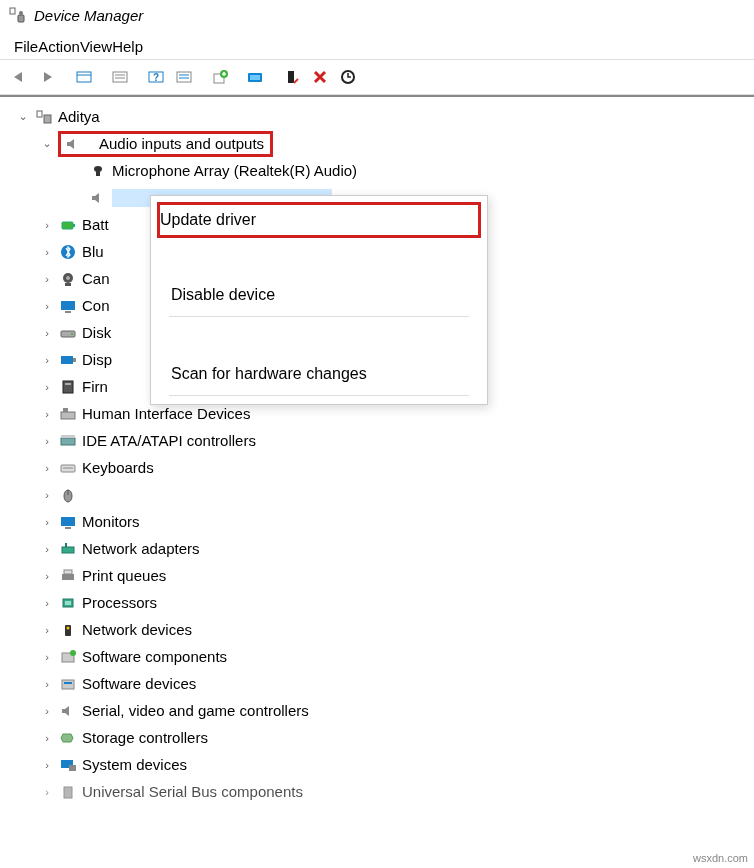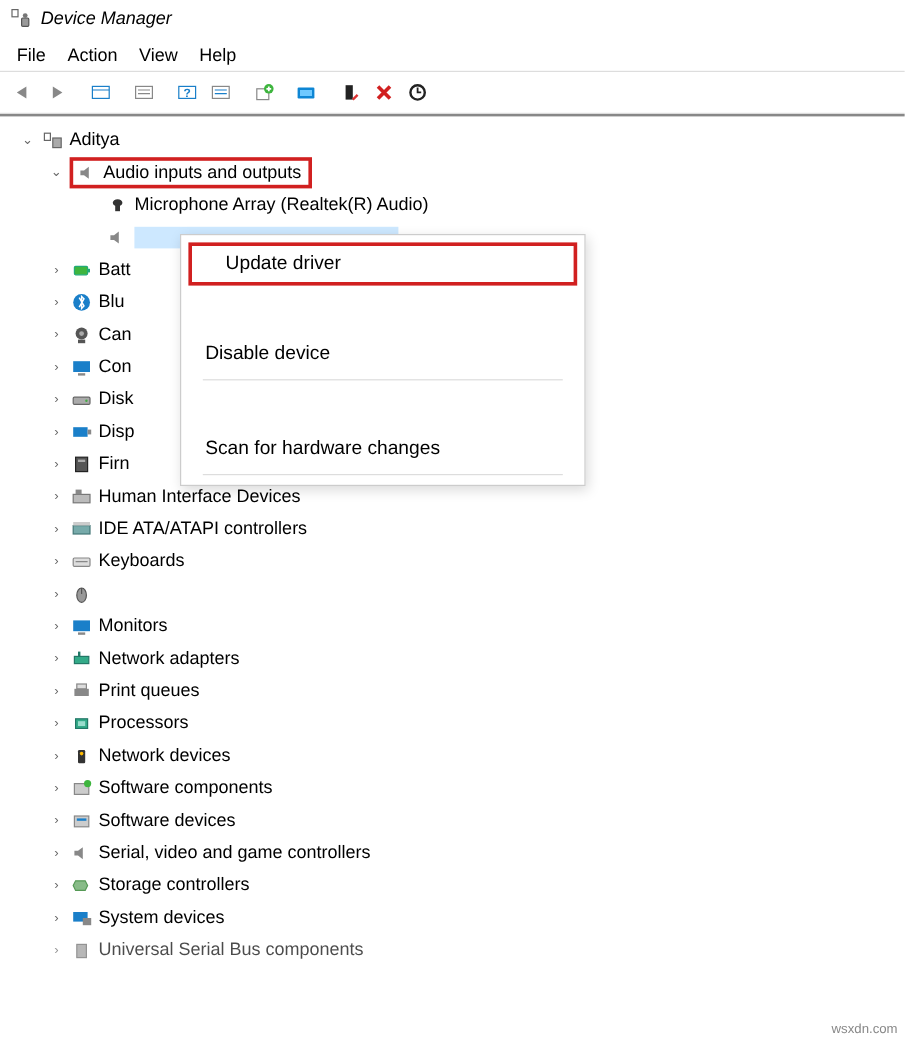--- a/index.html
+++ b/index.html
@@ -14,21 +14,20 @@
       display: flex;
       align-items: center;
       padding: 6px 8px;
       gap: 8px;
       font-style: italic;
     }
     .title-bar .icon { width: 18px; height: 18px; }
     .title-text { font-size: 15px; }
     .menu-bar {
       display: flex;
-      gap: 18px;
       padding: 8px 14px 4px 14px;
       font-size: 15px;
     }
     .menu-item { cursor: default; }
     .toolbar {
       display: flex;
       align-items: center;
       padding: 4px 6px;
       border-top: 1px solid #ddd;
       border-bottom: 1px solid #ddd;
@@ -81,21 +80,21 @@
     }
     .cm-item {
       padding: 8px 20px;
       font-size: 16px;
       cursor: default;
       margin-top: 40px;
     }
     .cm-item.highlighted {
       border: 3px solid #d12020;
       margin: 2px 6px;
-      padding: 6px 28px;
+      padding: 6px 0;
     }
     .cm-item.bold { font-weight: bold; }
     .cm-sep { height: 1px; background: #ddd; margin: 4px 18px; }
     .watermark {
       position: fixed;
       right: 6px;
       bottom: 4px;
       font-size: 11px;
       color: #888;
     }
@@ -205,21 +204,21 @@
         <svg width="18" height="16">
           <rect x="2" y="2" width="5" height="6" fill="#fff" stroke="#666"></rect>
           <rect x="9" y="6" width="7" height="8" fill="#aaa" stroke="#666"></rect>
         </svg>
       </span>
     <span class="node-label">Aditya</span>
   </div>
 
   <div class="tree-row indent2">
     <span class="expander">⌄</span>
-    <span class="highlight-red" style="display:flex;align-items:center;gap:3px;">
+    <span class="highlight-red" style="display:flex;align-items:center;gap:16px;">
       <span class="node-icon">
           <svg width="18" height="16">
             <path d="M3 6 L6 6 L10 3 L10 13 L6 10 L3 10 Z" fill="#888"></path>
           </svg>
         </span>
       <span class="node-label">Audio inputs and outputs</span>
     </span>
   </div>
 
   <div class="tree-row indent4">

